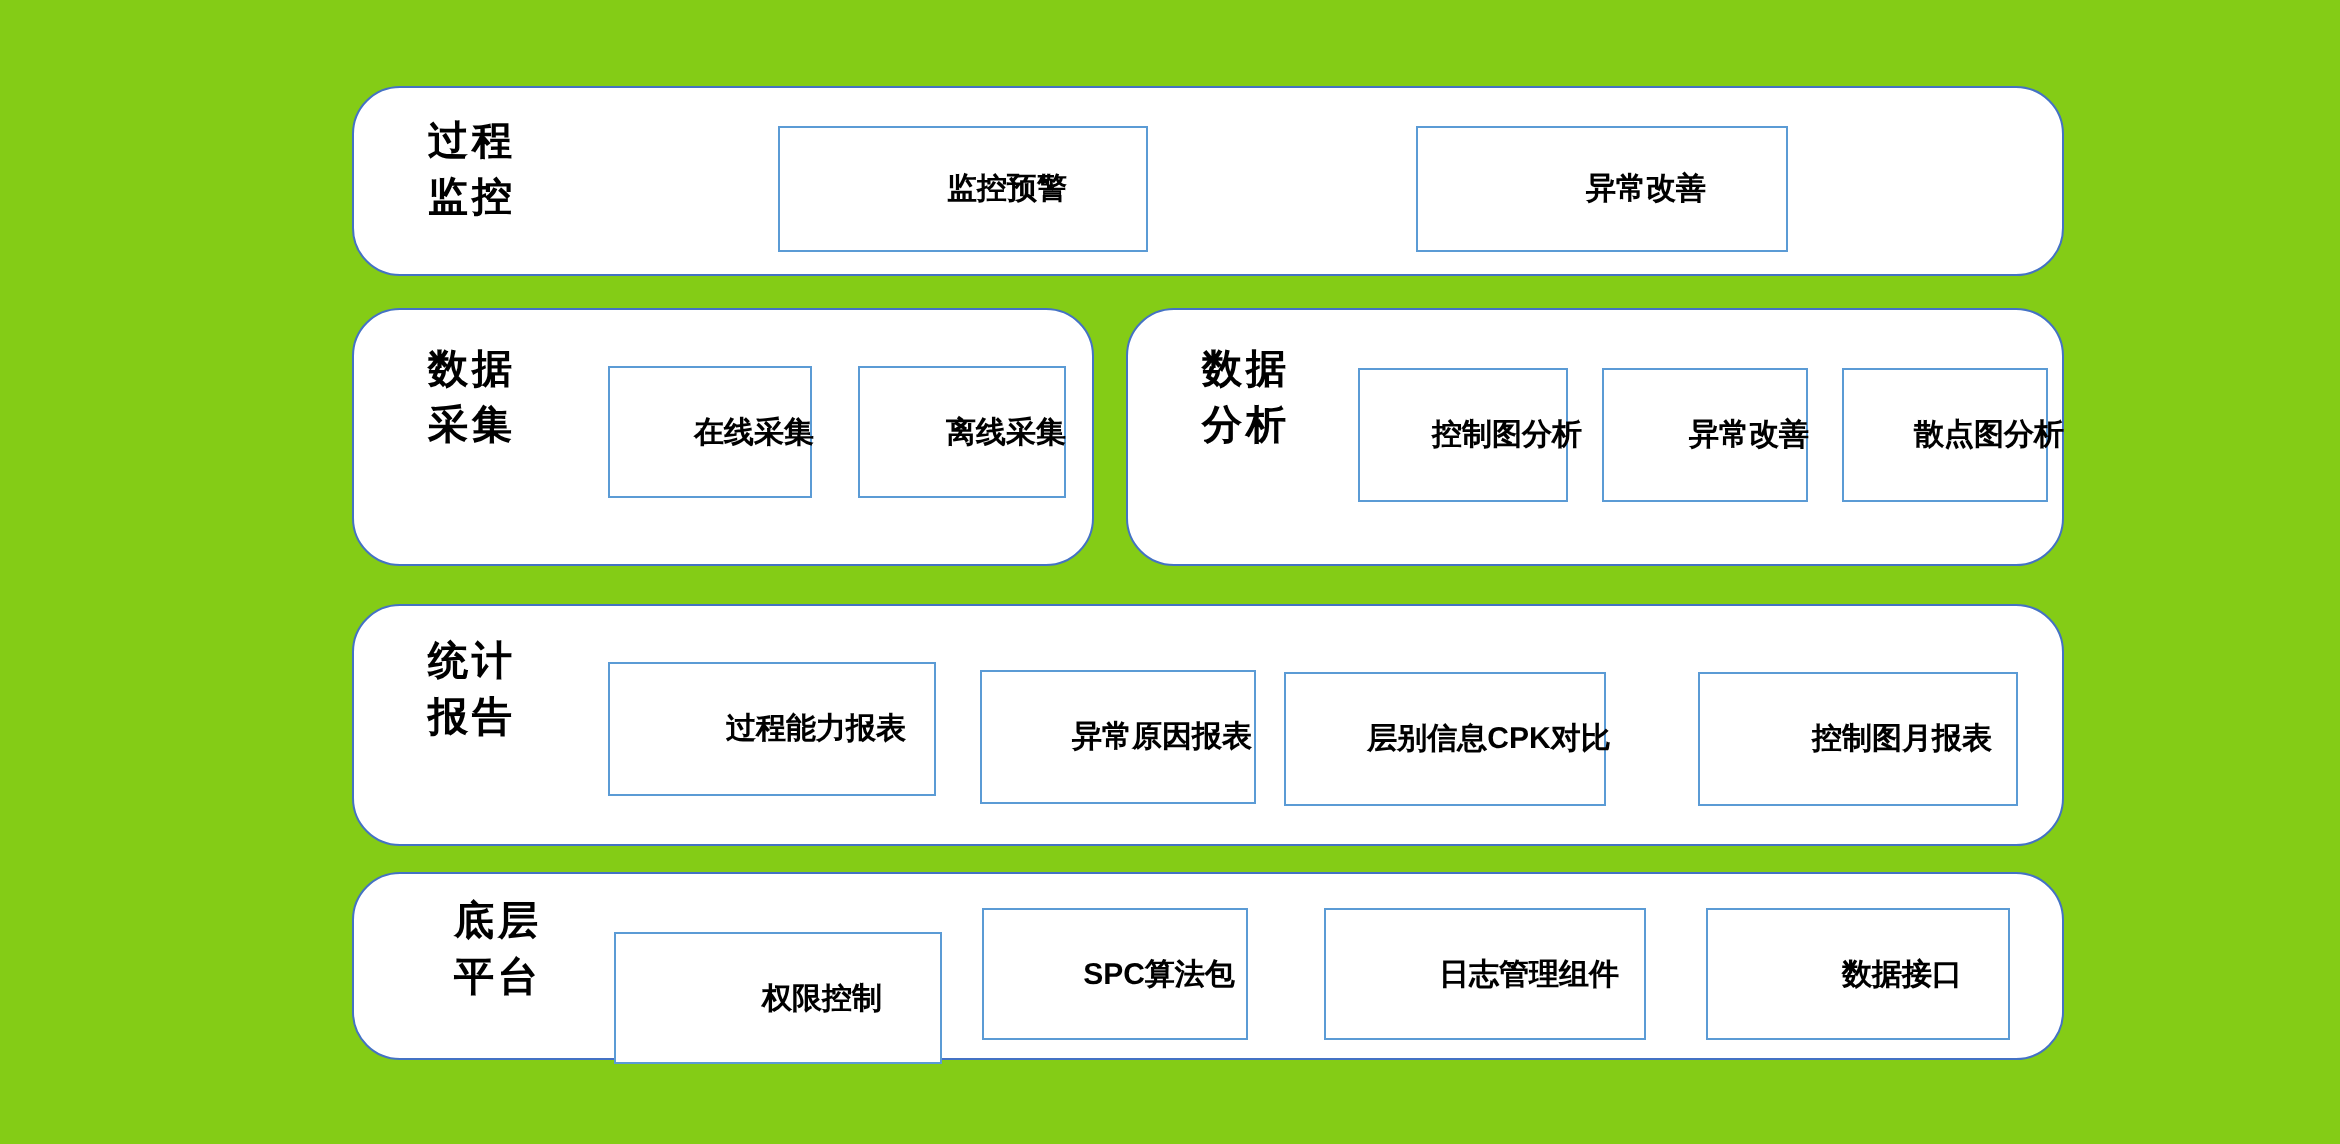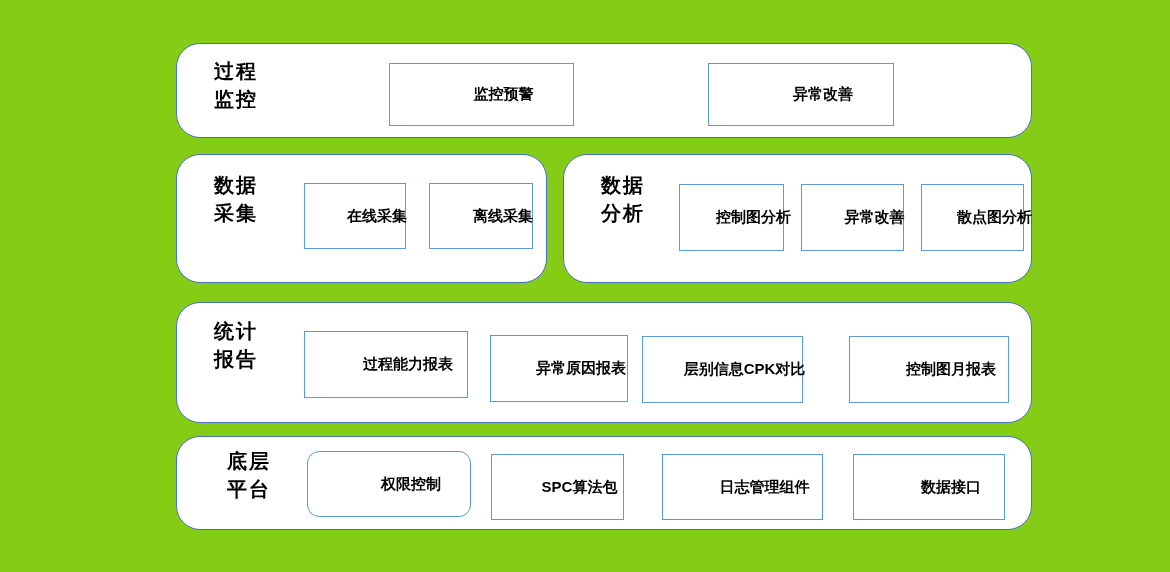--- a/index.html
+++ b/index.html
@@ -71,21 +71,21 @@
   
   #box-2-0 { left: 115px; top: 29px; width: 105px; height: 67px; }
   #box-2-1 { left: 237px; top: 29px; width: 103px; height: 67px; }
   #box-2-2 { left: 357px; top: 29px; width: 103px; height: 67px; }
   
   #box-3-0 { left: 127px; top: 28px; width: 164px; height: 67px; }
   #box-3-1 { left: 313px; top: 32px; width: 138px; height: 67px; }
   #box-3-2 { left: 465px; top: 33px; width: 161px; height: 67px; }
   #box-3-3 { left: 672px; top: 33px; width: 160px; height: 67px; }
   
-  #box-4-0 { left: 130px; top: 14px; width: 164px; height: 66px; border-radius: 12px; }
+  #box-4-0 { left: 130px; top: 29px; width: 164px; height: 66px; }
   #box-4-1 { left: 314px; top: 17px; width: 133px; height: 66px; }
   #box-4-2 { left: 485px; top: 17px; width: 161px; height: 66px; }
   #box-4-3 { left: 676px; top: 17px; width: 152px; height: 66px; }
 </style>
 </head>
 <body>
 
 <div id="canvas">
 
   <div class="layer" id="layer-0">

